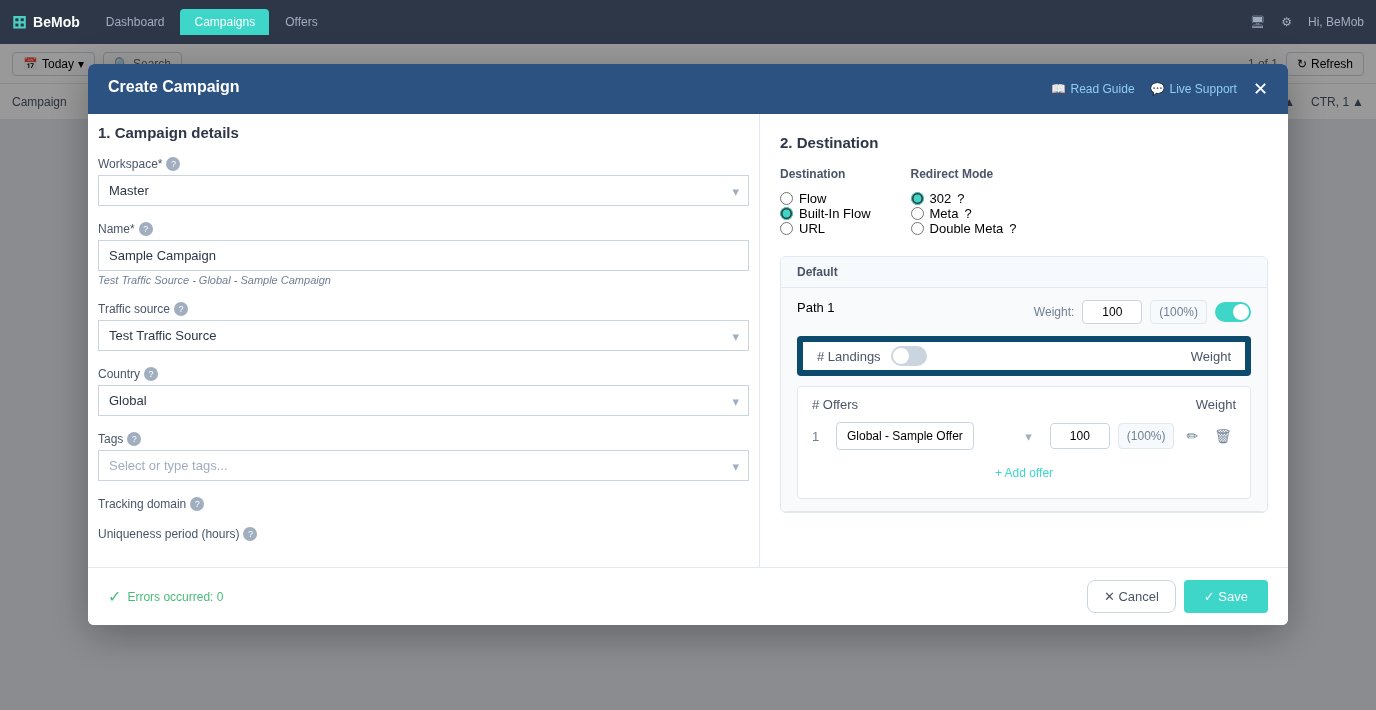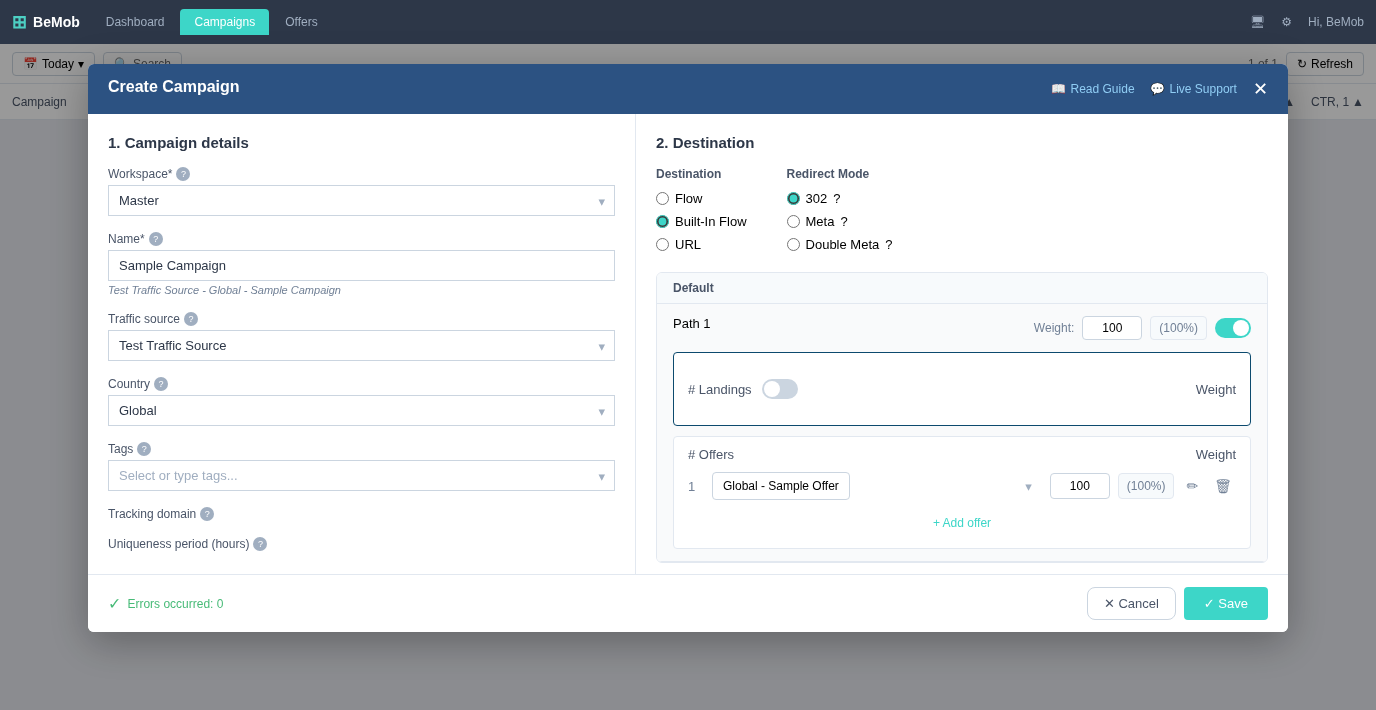--- a/index.html
+++ b/index.html
@@ -156,24 +156,24 @@
     .modal-close { background: none; border: none; color: white; font-size: 18px; cursor: pointer; }
 
     .modal-body {
       display: flex;
       flex: 1;
       overflow: hidden;
     }
 
     
     .left-panel {
-      width: 548px;
+      width: 672px;
       flex-shrink: 0;
       overflow-y: auto;
-      padding: 20px;
+      padding: 10px;
       border-right: 1px solid #e2e8f0;
     }
 
     .section-title {
       font-size: 15px;
       font-weight: 600;
       color: #2d3748;
       margin-bottom: 16px;
     }
 
@@ -233,21 +233,21 @@
       padding: 20px;
     }
 
     .destination-header {
       display: flex;
       gap: 40px;
       margin-bottom: 20px;
     }
     .dest-col h3 { font-size: 12px; font-weight: 600; color: #4a5568; margin-bottom: 10px; }
 
-    .radio-group { display: flex; flex-direction: column; gap: 8px; }
+    .radio-group { display: flex; flex-direction: column; gap: 0; }
     .radio-item { display: flex; align-items: center; gap: 6px; font-size: 13px; cursor: pointer; }
     .radio-item input[type="radio"] { accent-color: #3dd6c8; }
 
     .default-section {
       border: 1px solid #e2e8f0;
       border-radius: 6px;
       overflow: hidden;
     }
     .default-header {
       background: #f7fafc;
@@ -313,23 +313,23 @@
       top: 2px; right: 2px;
       transition: right 0.2s;
     }
     .toggle.off {
       background: #cbd5e0;
     }
     .toggle.off::after { right: 18px; }
 
     .landings-row {
       background: white;
-      border: 1px solid #0c4a6e;
-      border-radius: 4px;
-      padding: 26px 14px;
+      border: 6px solid #0c4a6e;
+      border-radius: 4px;
+      padding: 4px 14px;
       margin-bottom: 10px;
       display: flex;
       align-items: center;
       gap: 10px;
     }
     .landings-label { font-size: 13px; color: #4a5568; }
     .weight-col { margin-left: auto; font-size: 13px; color: #4a5568; }
 
     .direct-linking {
       background: white;

